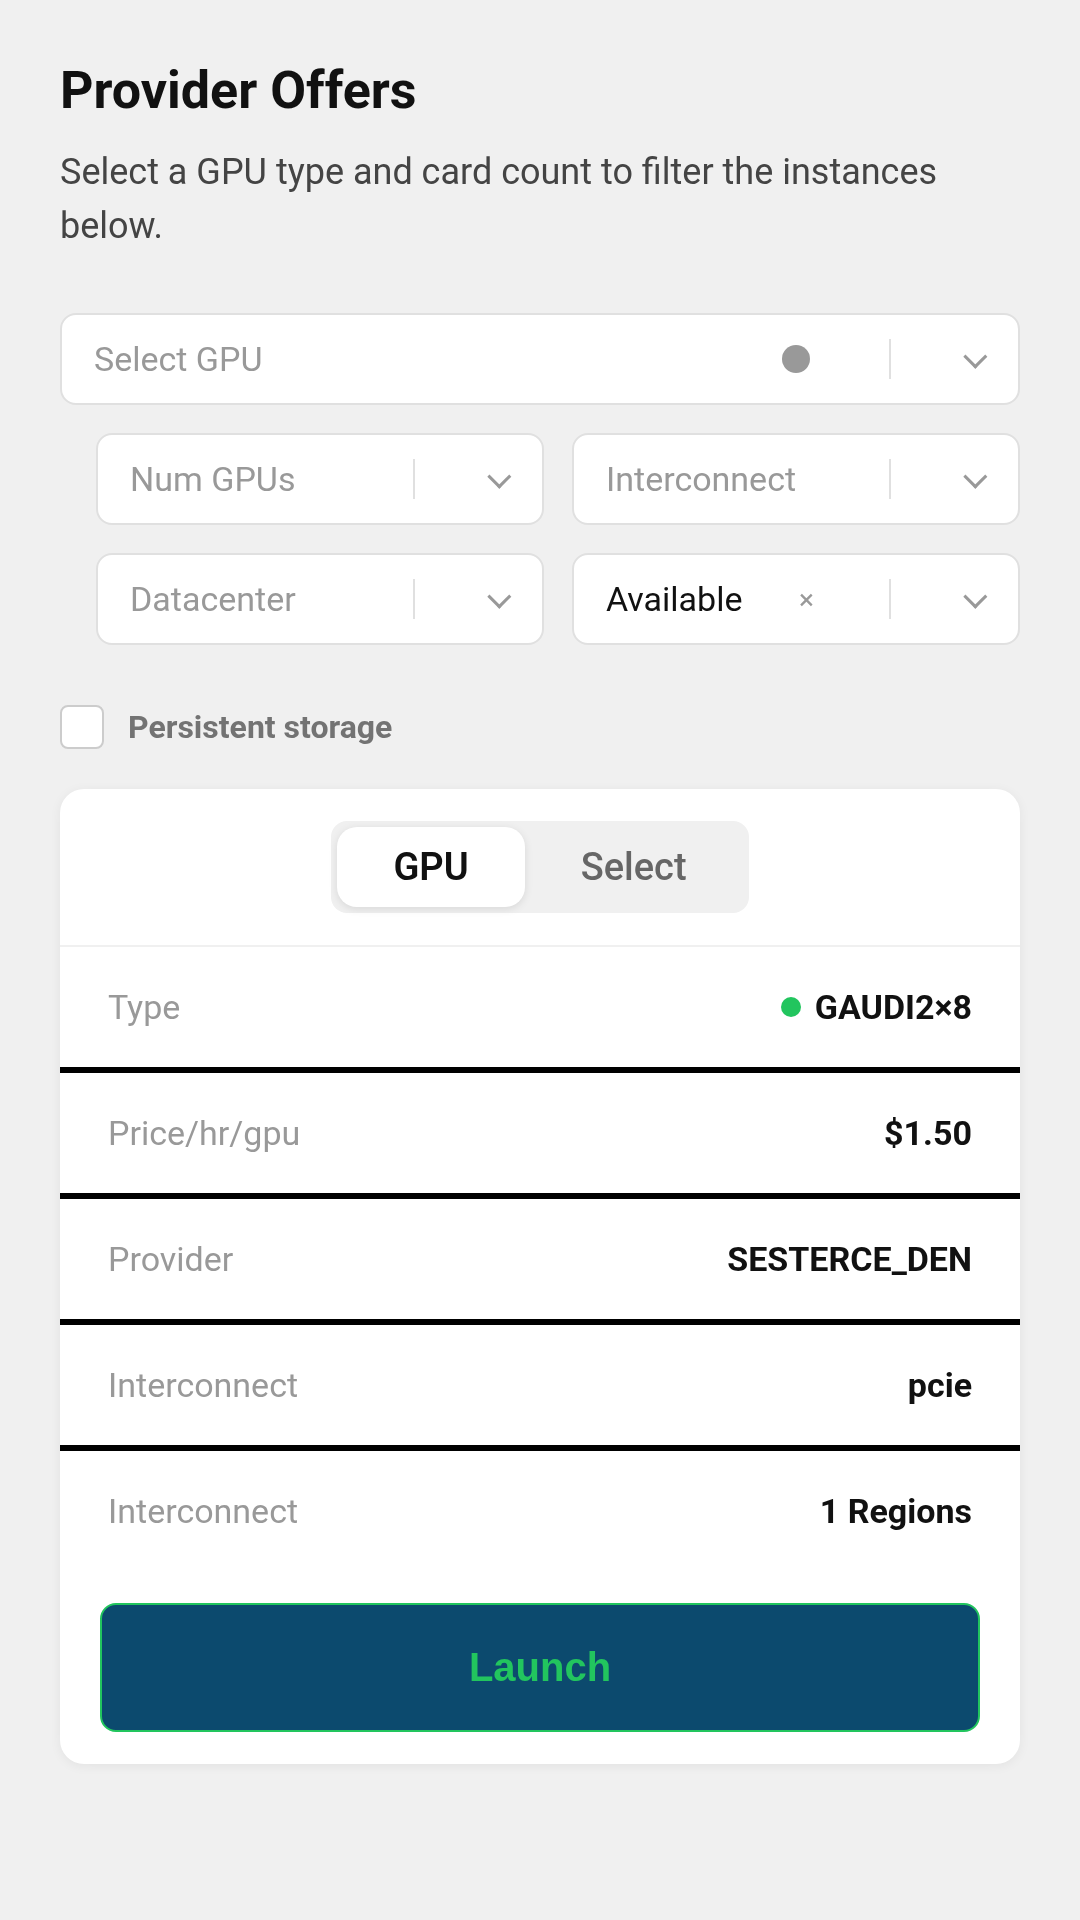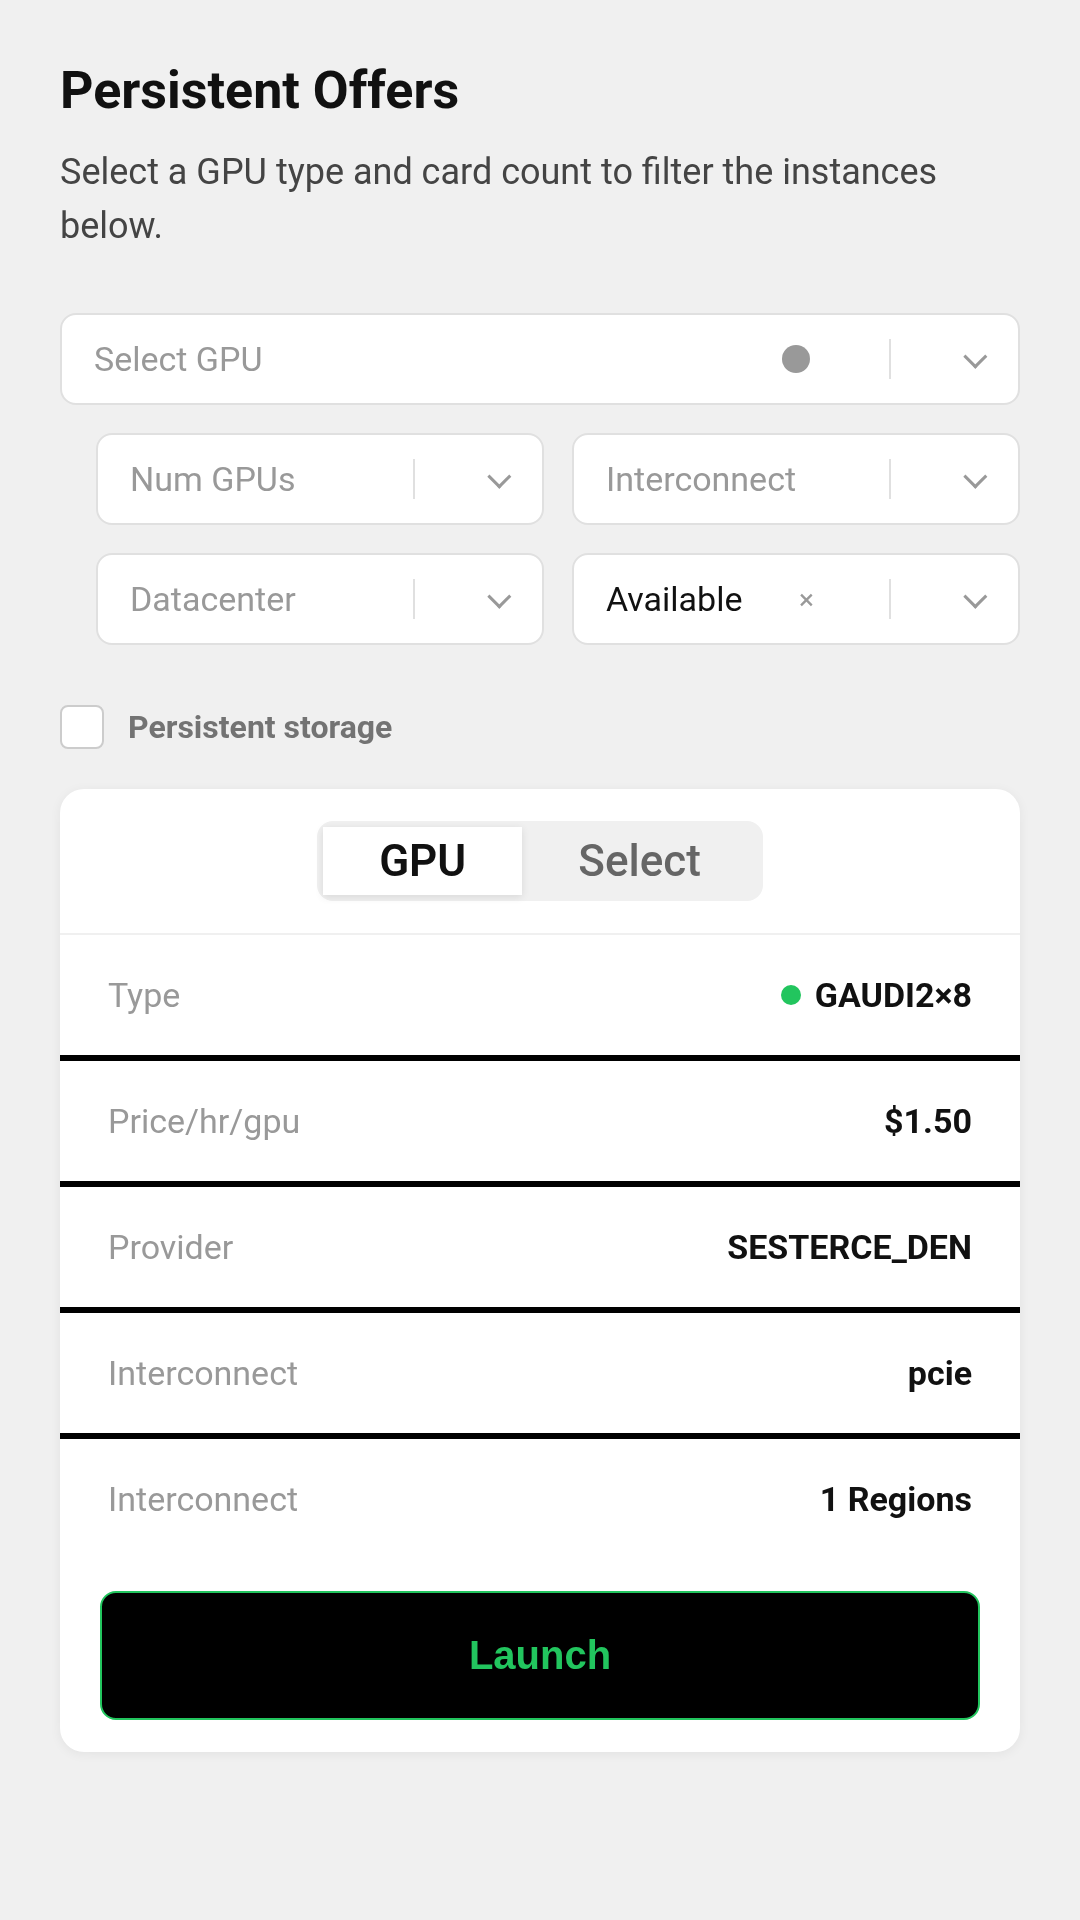--- a/index.html
+++ b/index.html
@@ -155,23 +155,23 @@
     }
 
     .tab-group {
       display: flex;
       background: #f0f0f0;
       border-radius: 16px;
       padding: 6px;
     }
 
     .tab {
-      padding: 8px 56px;
-      border-radius: 0;
-      font-size: 44px;
+      padding: 18px 56px;
+      border-radius: 20px;
+      font-size: 38px;
       font-weight: 500;
       cursor: pointer;
     }
 
     .tab.active {
       background: #fff;
       color: #111;
       font-weight: 600;
       box-shadow: 0 2px 8px rgba(0,0,0,0.1);
     }
@@ -222,32 +222,32 @@
 
     .launch-button-wrapper {
       padding: 32px 40px;
     }
 
     .launch-button {
       width: 100%;
       padding: 40px;
       border: 2px solid #22c55e;
       border-radius: 16px;
-      background: #000000;
+      background: #0c4a6e;
       color: #22c55e;
       font-size: 40px;
       font-weight: 600;
       cursor: pointer;
       text-align: center;
     }
   </style>
 </head>
 <body>
 
-<h1 class="page-title">Persistent Offers</h1>
+<h1 class="page-title">Provider Offers</h1>
 
 <p class="page-subtitle">Select a GPU type and card count to filter the instances below.</p>
 
 <div class="filter-section">
 
   <div class="select-wrapper full-width">
     <span class="select-label">Select GPU</span>
     <span class="select-dot"></span>
     <div class="select-divider"></div>
     <div class="chevron-icon"></div>

